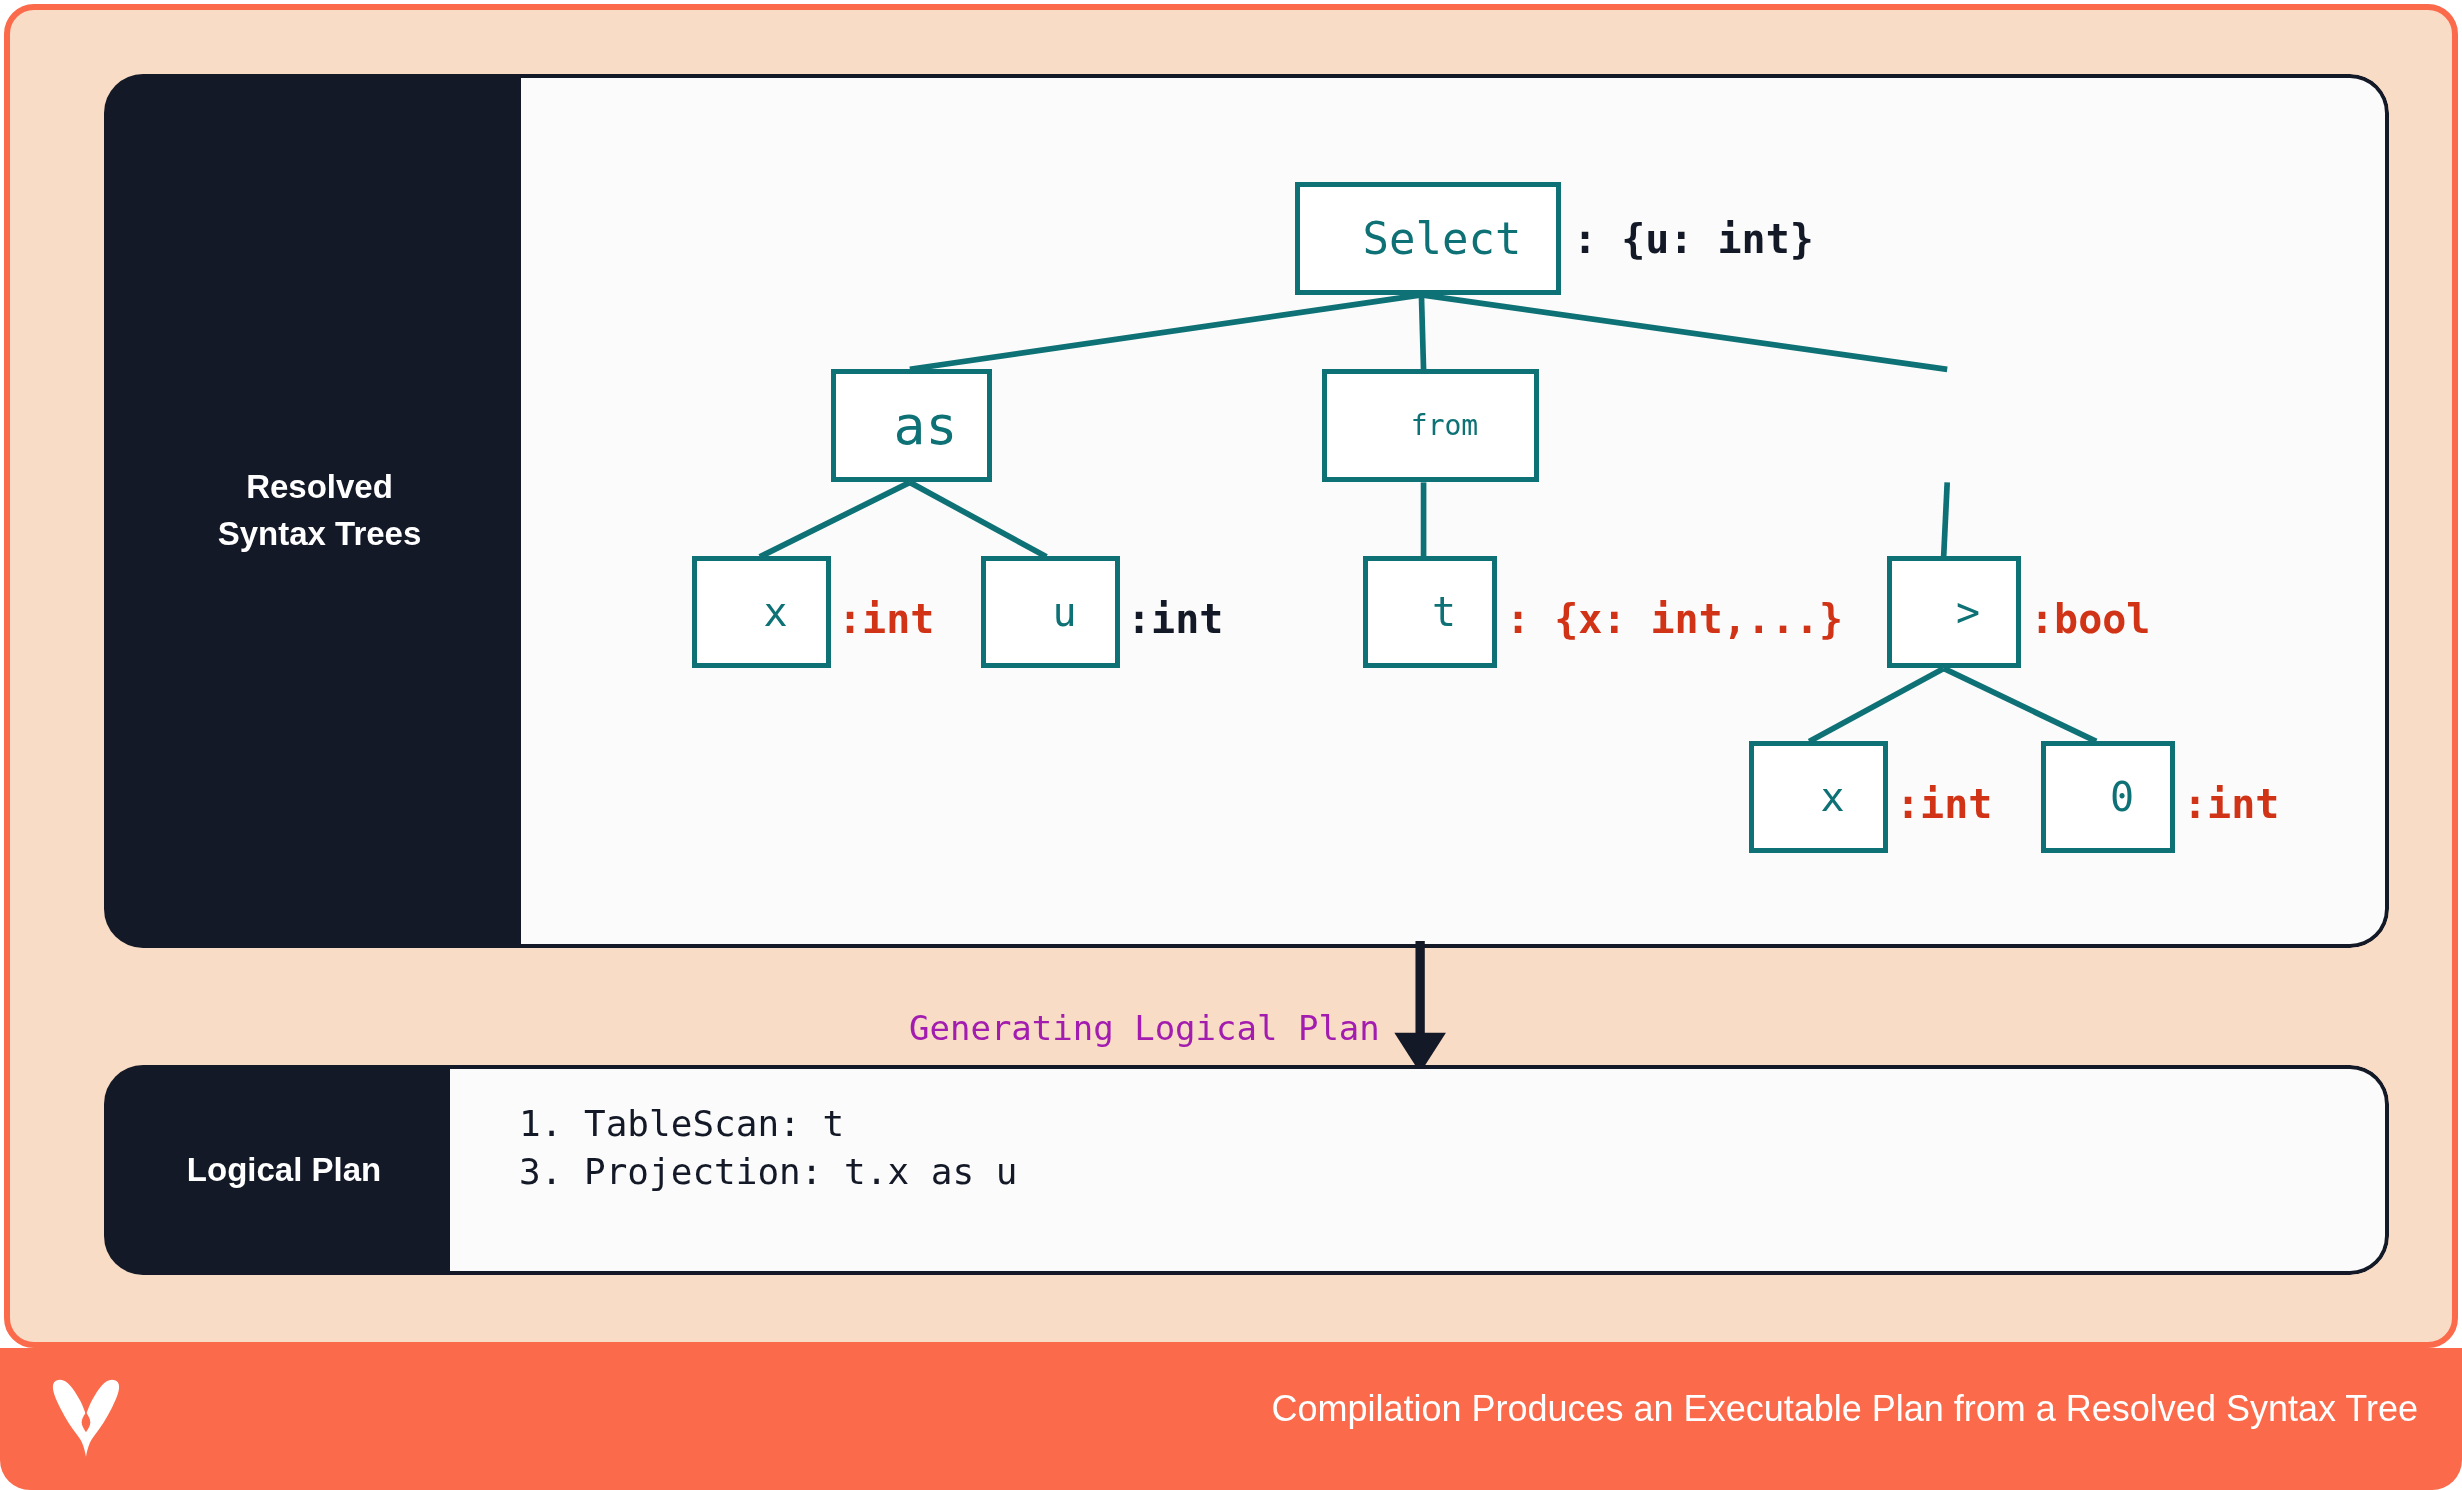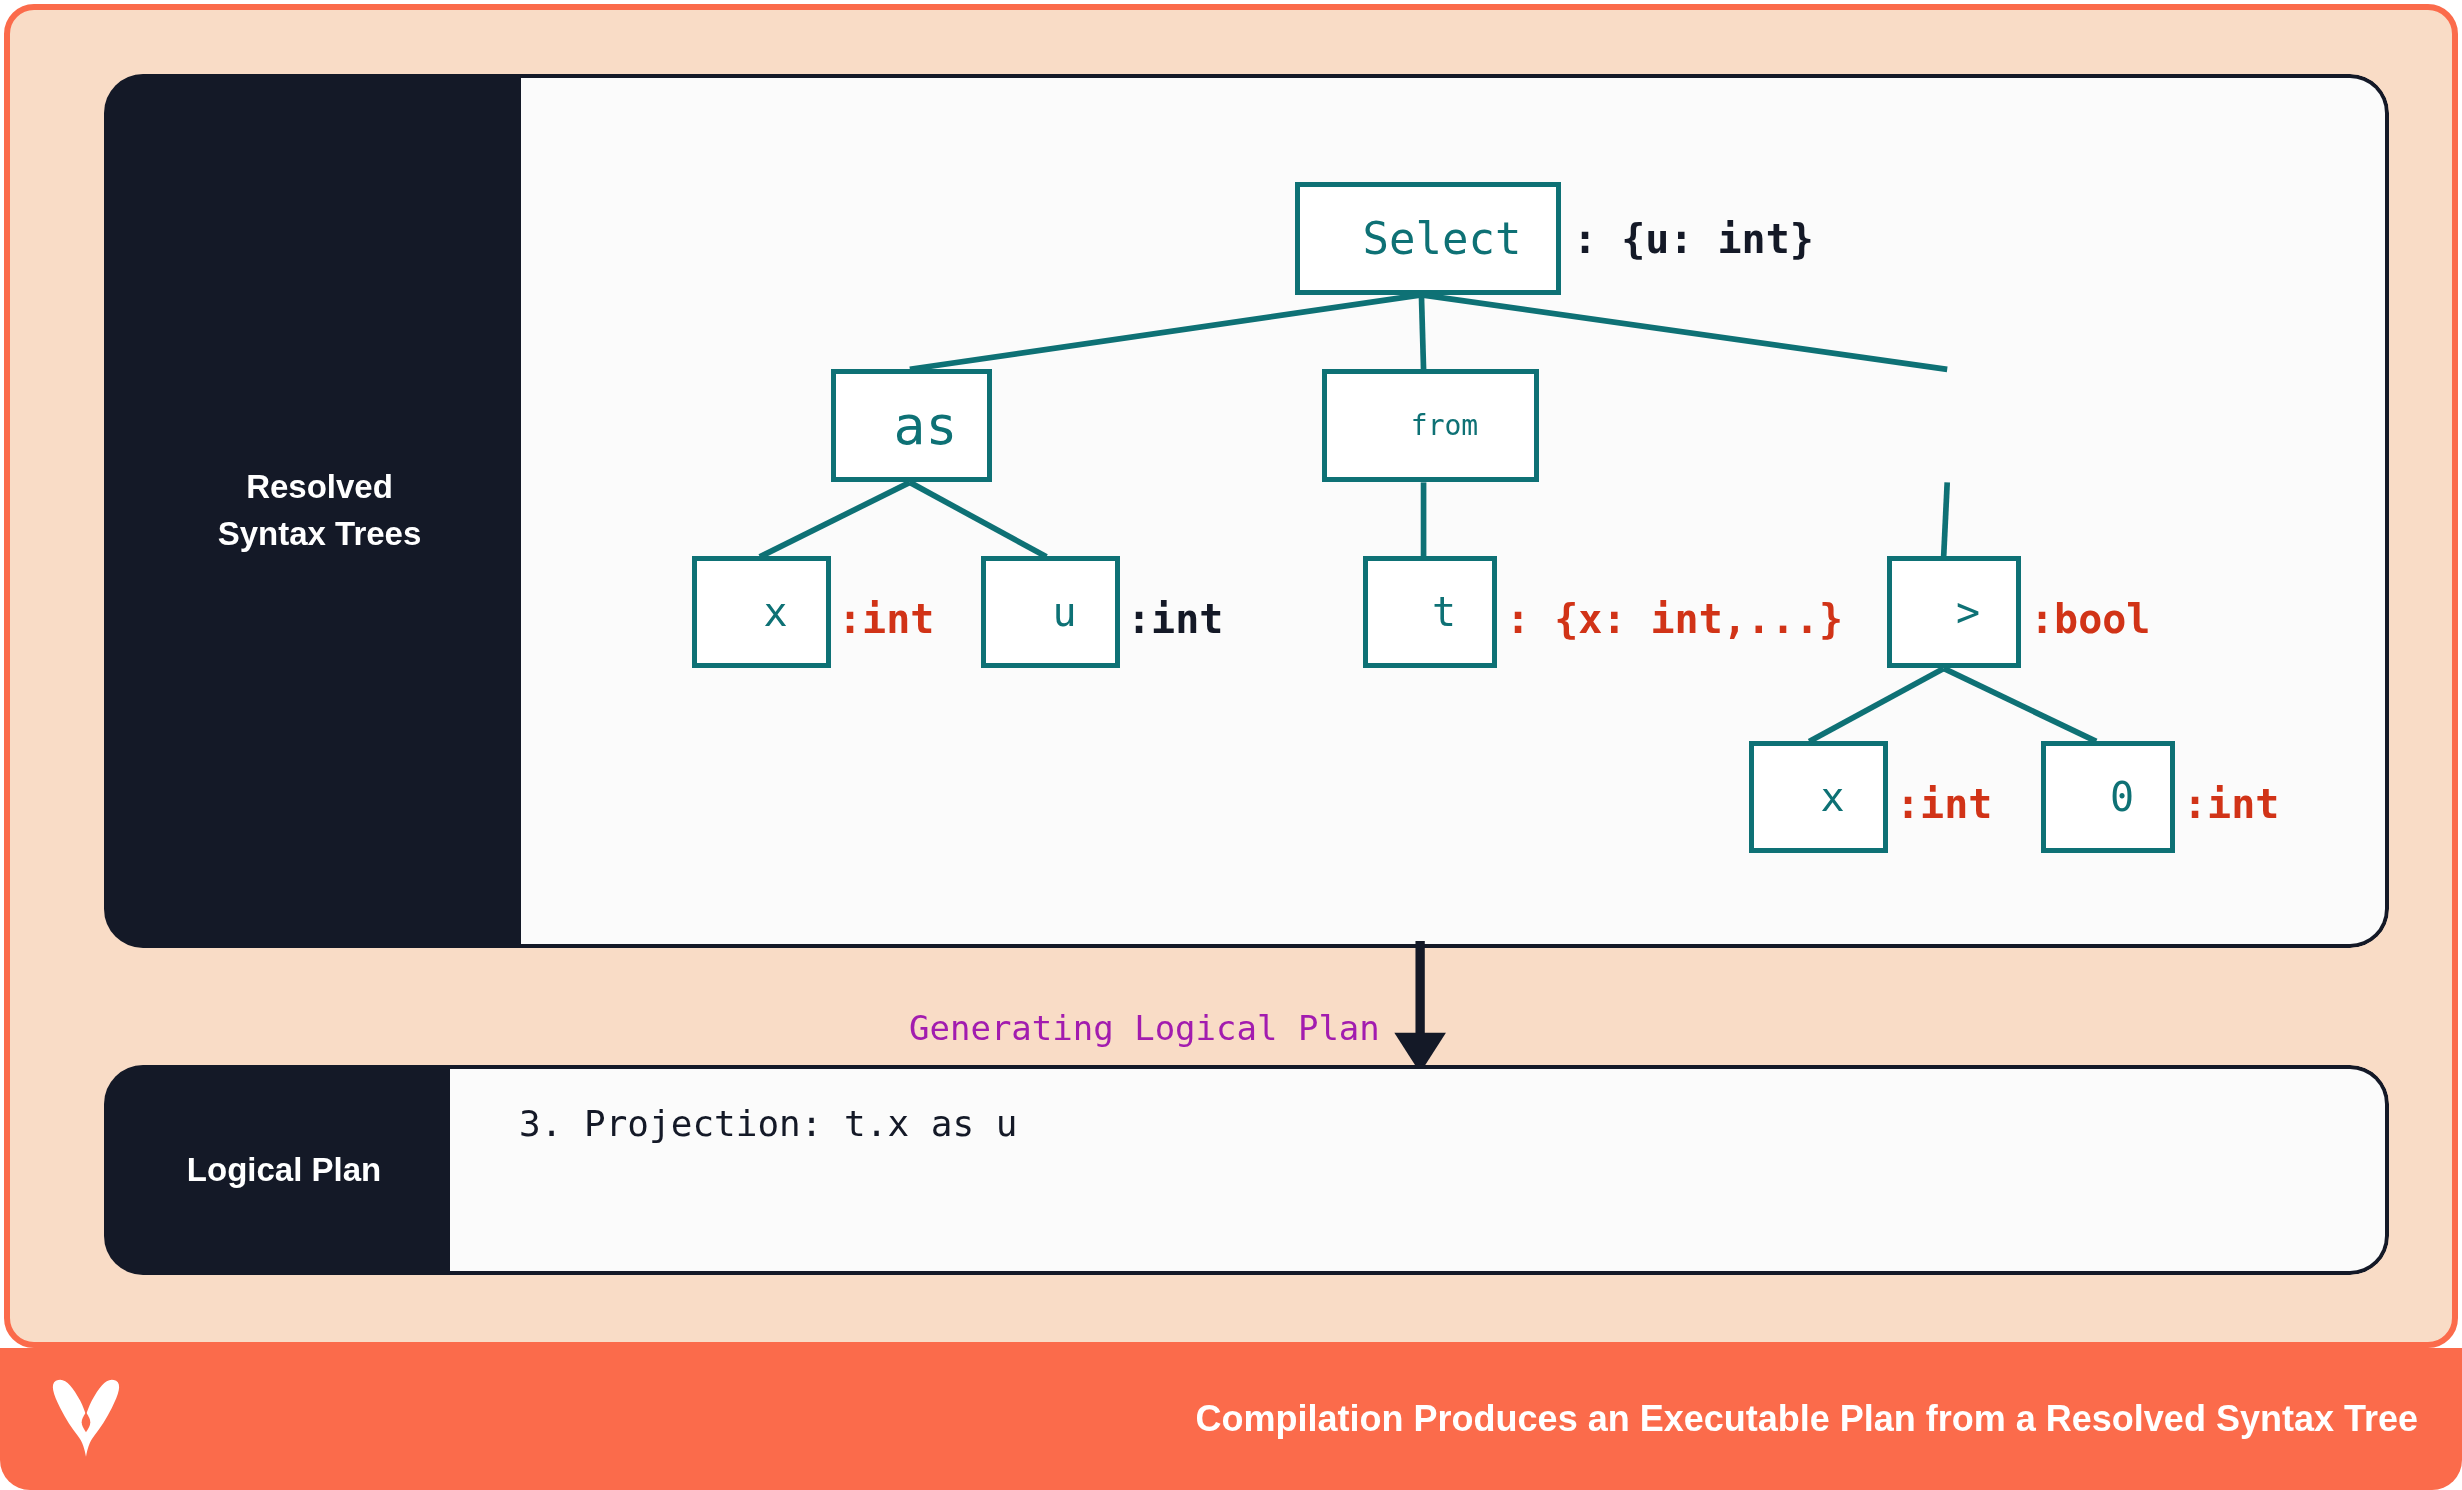--- a/index.html
+++ b/index.html
@@ -143,24 +143,24 @@
     border-bottom-left-radius: 30px;
     border-bottom-right-radius: 30px;
   }
   #footer-logo {
     position: absolute;
     left: 43px; top: 27px;
     width: 86px; height: 86px;
   }
   #footer-caption {
     position: absolute;
-    right: 44px; top: 50px;
+    right: 44px; top: 40px;
     color: #FFFFFF;
     font-size: 36px;
-    font-weight: bold;
+    font-weight: normal;
     white-space: nowrap;
   }
 </style>
 </head>
 <body>
 
 <div id="frame">
   <div id="frame-bg"></div>
 
   <div class="card" id="card-rst">
@@ -207,21 +207,21 @@
   <svg id="transition-arrow" viewBox="0 0 120 184">
     <line x1="56" y1="0" x2="56" y2="148" stroke="#141927" stroke-width="13"></line>
     <polygon points="56,184 20,128 92,128" fill="#141927"></polygon>
   </svg>
 
   <div class="card" id="card-plan">
     <div class="card-label">
       <div>Logical Plan</div>
     </div>
     <div class="card-body">
-      <div id="plan-list"><div>3. Projection: t.x as u</div></div>
+      <div id="plan-list"><div>1. TableScan: t</div><div>3. Projection: t.x as u</div></div>
     </div>
   </div>
 
   <div id="footer">
     <svg id="footer-logo" viewBox="0 0 120 120">
       <path fill="#FFFFFF" d="M18,8 C30,2 40,14 52,36 C56,44 58,50 60,56
                                C62,50 64,44 68,36 C80,14 90,2 102,8
                                C110,13 106,26 96,46 C88,62 80,74 72,84
                                C64,94 62,104 60,114
                                C58,104 56,94 48,84 C40,74 32,62 24,46

